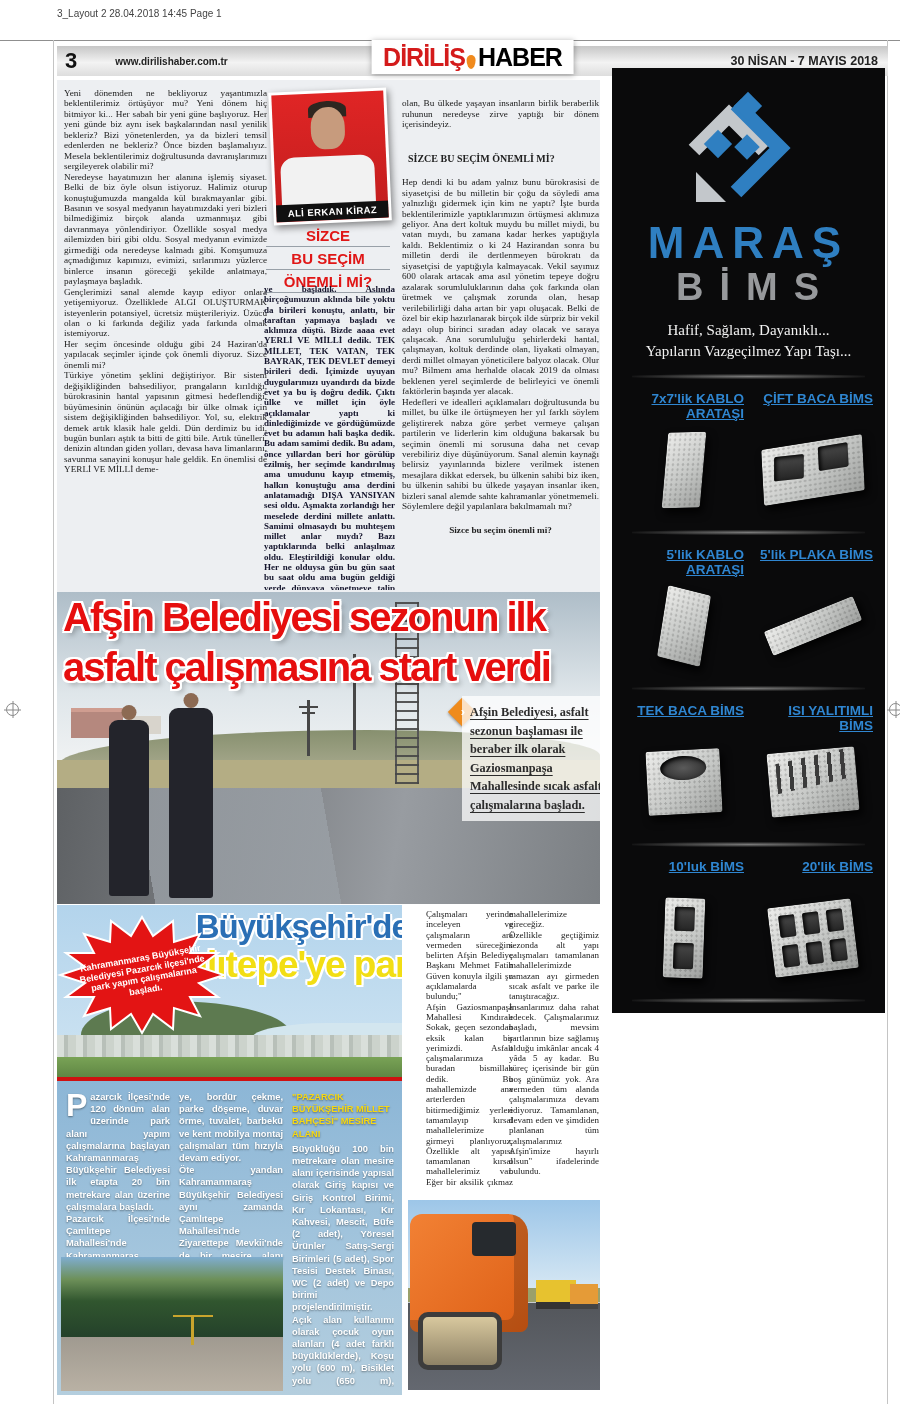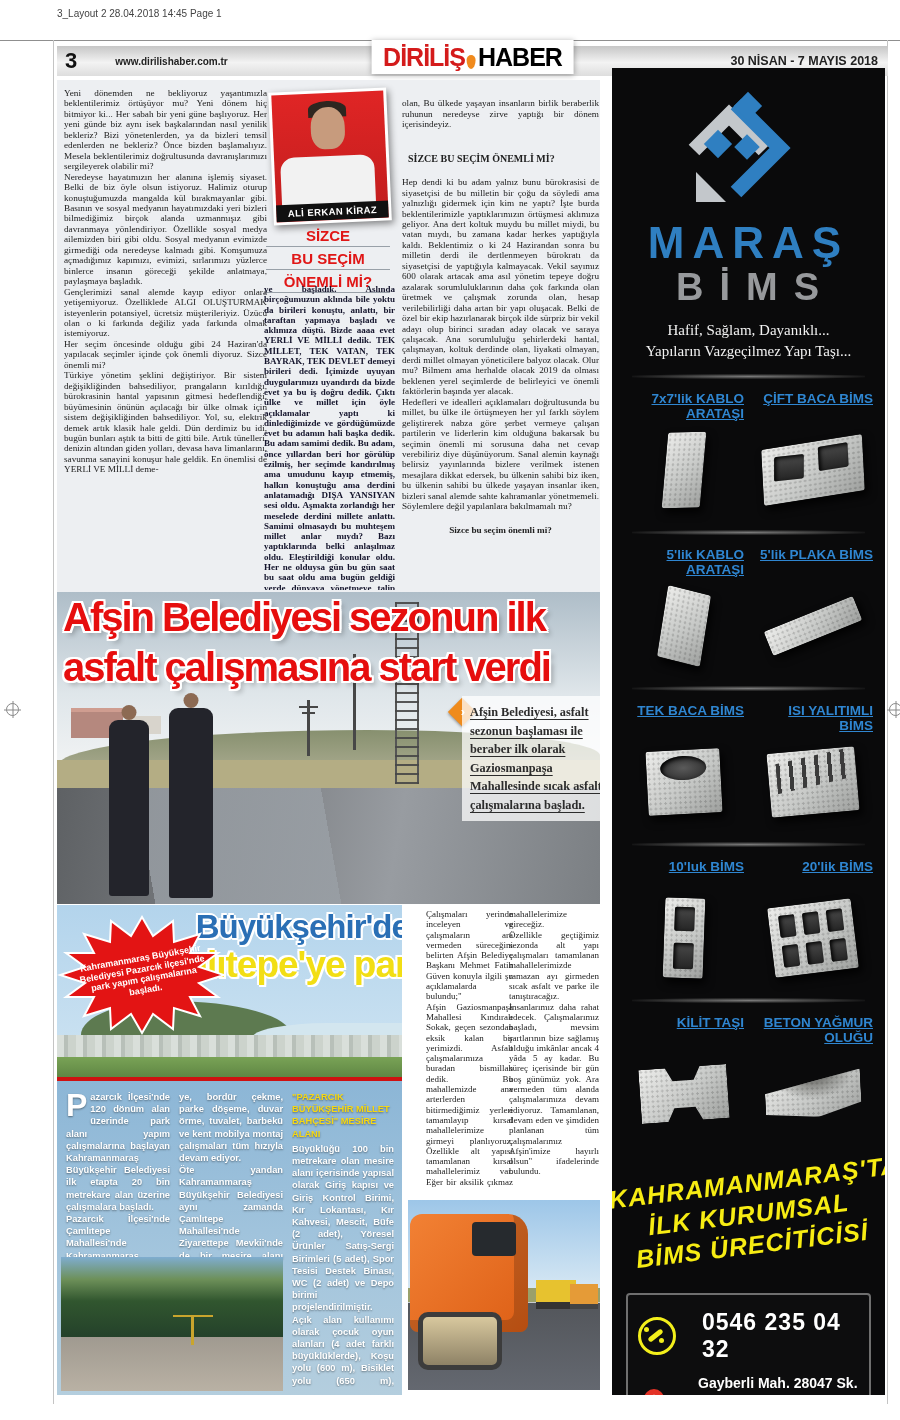--- a/index.html
+++ b/index.html
@@ -130,21 +130,21 @@
   .dropcap{float:left;font:800 32px/27px "Liberation Sans",sans-serif;margin:1px 3px 0 0;white-space:normal!important;}
   .p3-head{color:#f6d813;font-weight:800;margin-bottom:3px;white-space:normal;text-align:left;}
   .p-photo-trees{position:absolute;left:4px;top:352px;width:222px;height:80px;z-index:4;
        background:linear-gradient(#7fadd0 0%,#6d9059 28%,#31562f 55%,#24412a 100%);}
   .p-photo-constr{position:absolute;left:4px;top:432px;width:222px;height:54px;z-index:4;
        background:linear-gradient(#a09a90,#b9b1a4);}
   .p-crane{position:absolute;left:130px;top:-22px;width:3px;height:30px;background:#c9a52d;z-index:5;}
   .p-crane::before{content:"";position:absolute;left:-18px;top:0;width:40px;height:2px;background:#c9a52d;}
 
   
-  .ad{left:612px;top:68px;width:273px;height:1327px;background:#0a0a0b;color:#fff;
+  .ad{left:612px;top:68px;width:273px;height:945px;background:#0a0a0b;color:#fff;
       font-family:"Liberation Sans",sans-serif;overflow:hidden;}
   .ad-logo{margin-top:22px;text-align:center;}
   .brand1{font:900 44px/46px "Liberation Sans",sans-serif;color:#2f7fc1;letter-spacing:8px;margin-top:8px;}
   .brand2{font:900 38px/42px "Liberation Sans",sans-serif;color:#97999c;letter-spacing:16px;text-indent:14px;}
   .tagline{font:15px/21px "Liberation Serif",serif;color:#f2f2f2;margin-top:12px;}
   .ad-div{height:5px;margin:12px 20px;background:radial-gradient(ellipse at center,#7a7a7a 0%,#3a3a3a 45%,transparent 78%);}
   .prod-row{display:flex;justify-content:space-between;padding:0 12px;margin:4px 0 2px;}
   .prod-cell{width:120px;}
   .prod-label{font:800 13.5px/15px "Liberation Sans",sans-serif;color:#2f86d1;min-height:31px;text-align:right;text-decoration:underline;}
   .prod-fig{height:96px;display:flex;align-items:center;justify-content:center;}

